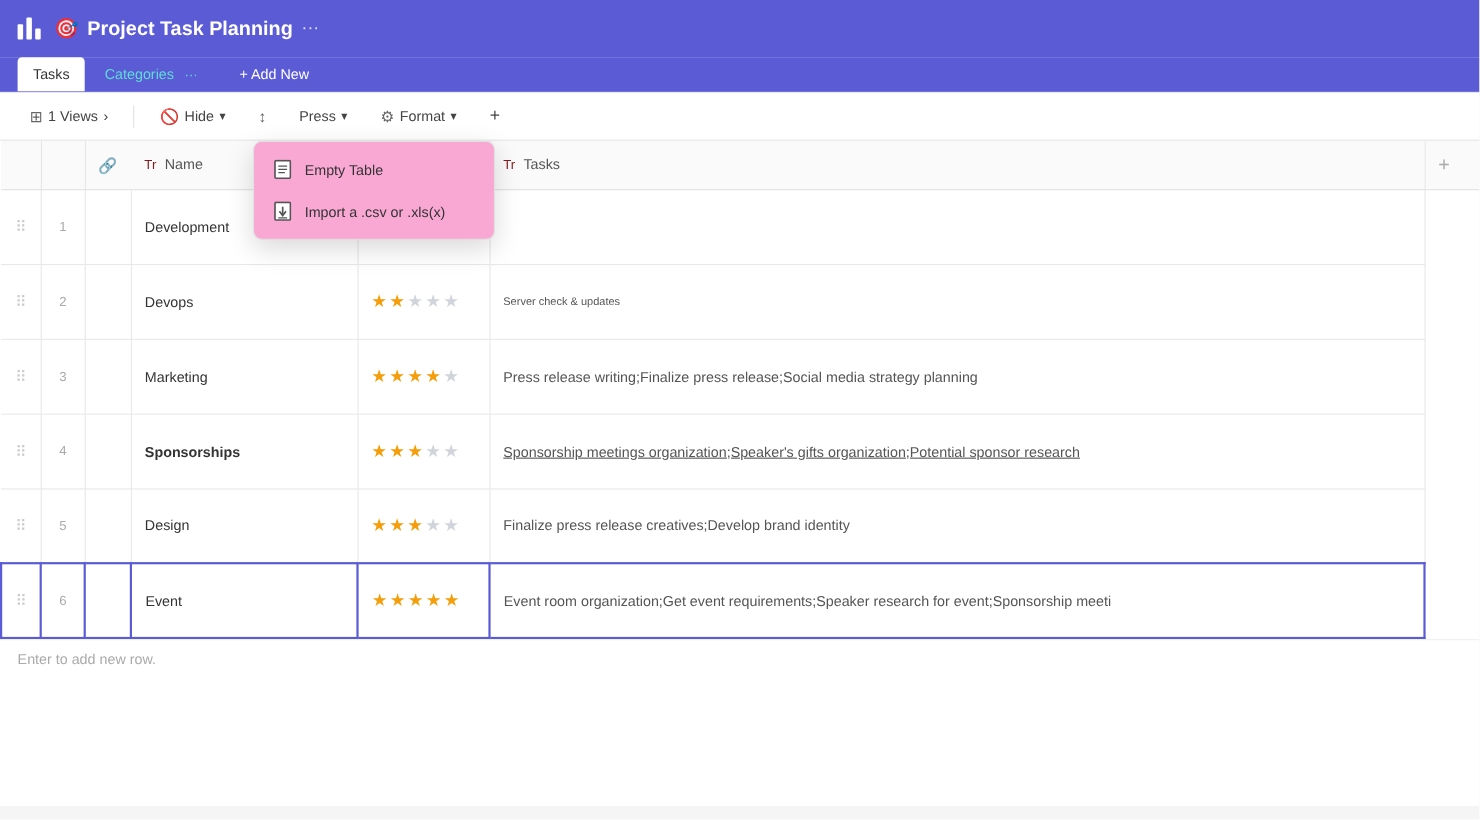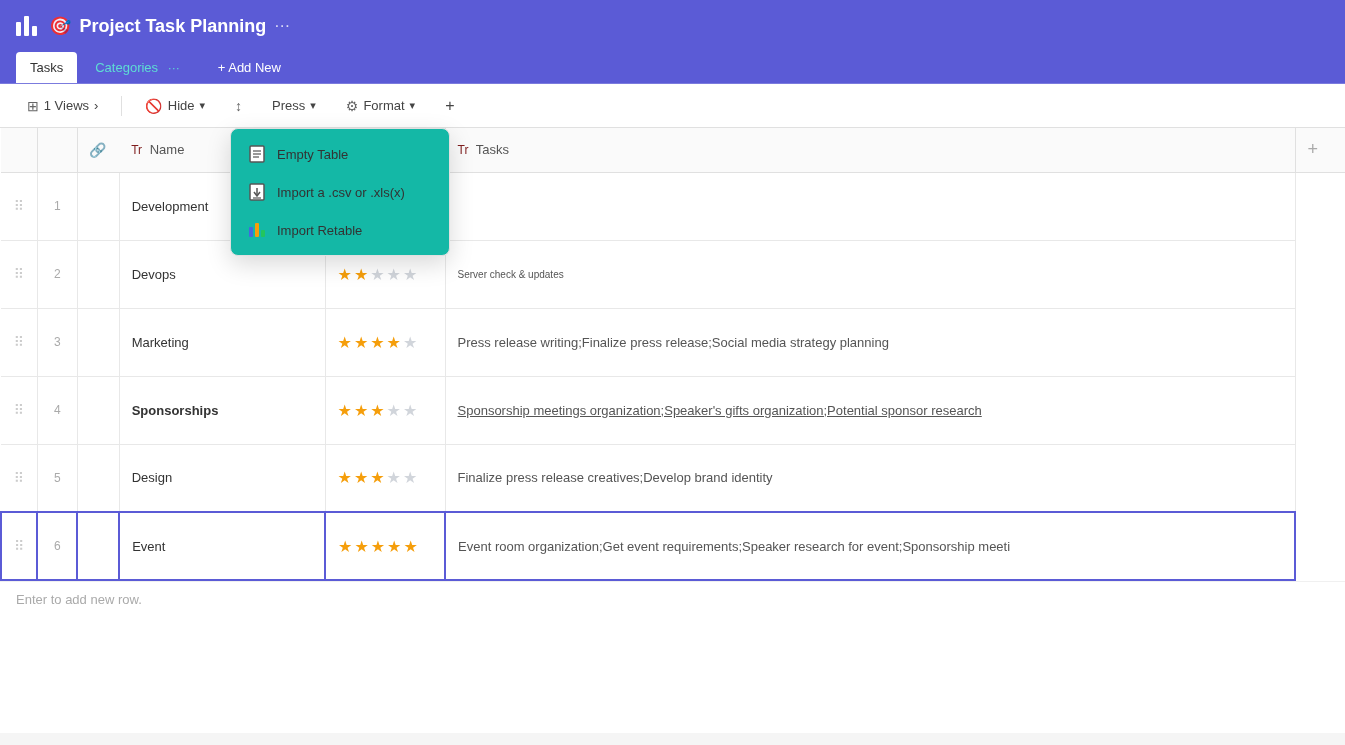--- a/index.html
+++ b/index.html
@@ -126,21 +126,21 @@
     .enter-row {
       padding: 10px 16px;
       color: #aaa;
       font-size: 13px;
       border-top: 1px solid #f0f0f0;
     }
     .dropdown-menu {
       position: absolute;
       top: 128px;
       left: 230px;
-      background: #14b8a6;
+      background: #f9a8d4;
       border: 1px solid #e0e0e0;
       border-radius: 8px;
       box-shadow: 0 8px 24px rgba(0,0,0,0.15);
       z-index: 200;
       min-width: 220px;
       padding: 6px 0;
     }
     .dropdown-item {
       display: flex;
       align-items: center;
@@ -364,23 +364,13 @@
     <div class="dropdown-item-icon">
       <svg width="16" height="18" viewBox="0 0 16 18" fill="none">
         <rect x="1" y="1" width="14" height="16" rx="1" stroke="#555" stroke-width="1.5" fill="white"></rect>
         <polyline points="8,5 8,12" stroke="#555" stroke-width="1.5"></polyline>
         <polyline points="5,9 8,13 11,9" stroke="#555" stroke-width="1.5" fill="none"></polyline>
         <line x1="4" y1="15" x2="12" y2="15" stroke="#555" stroke-width="1.2"></line>
       </svg>
     </div>
     <span>Import a .csv or .xls(x)</span>
   </div>
-  <div class="dropdown-item">
-    <div class="dropdown-item-icon">
-      <div class="retable-icon">
-        <span class="rb rb1"></span>
-        <span class="rb rb2"></span>
-        <span class="rb rb3"></span>
-      </div>
-    </div>
-    <span>Import Retable</span>
-  </div>
 </div>
 
 </body></html>

